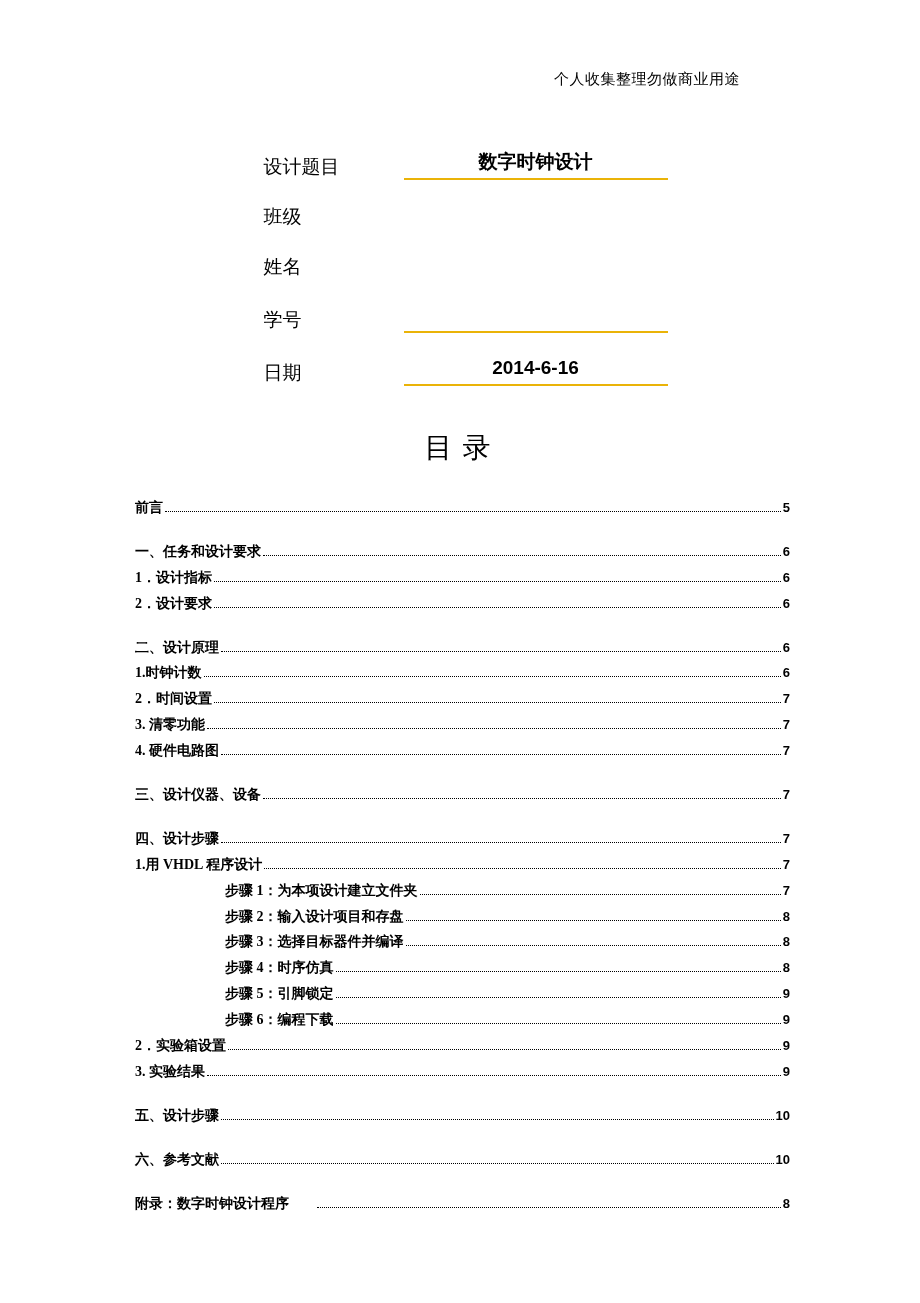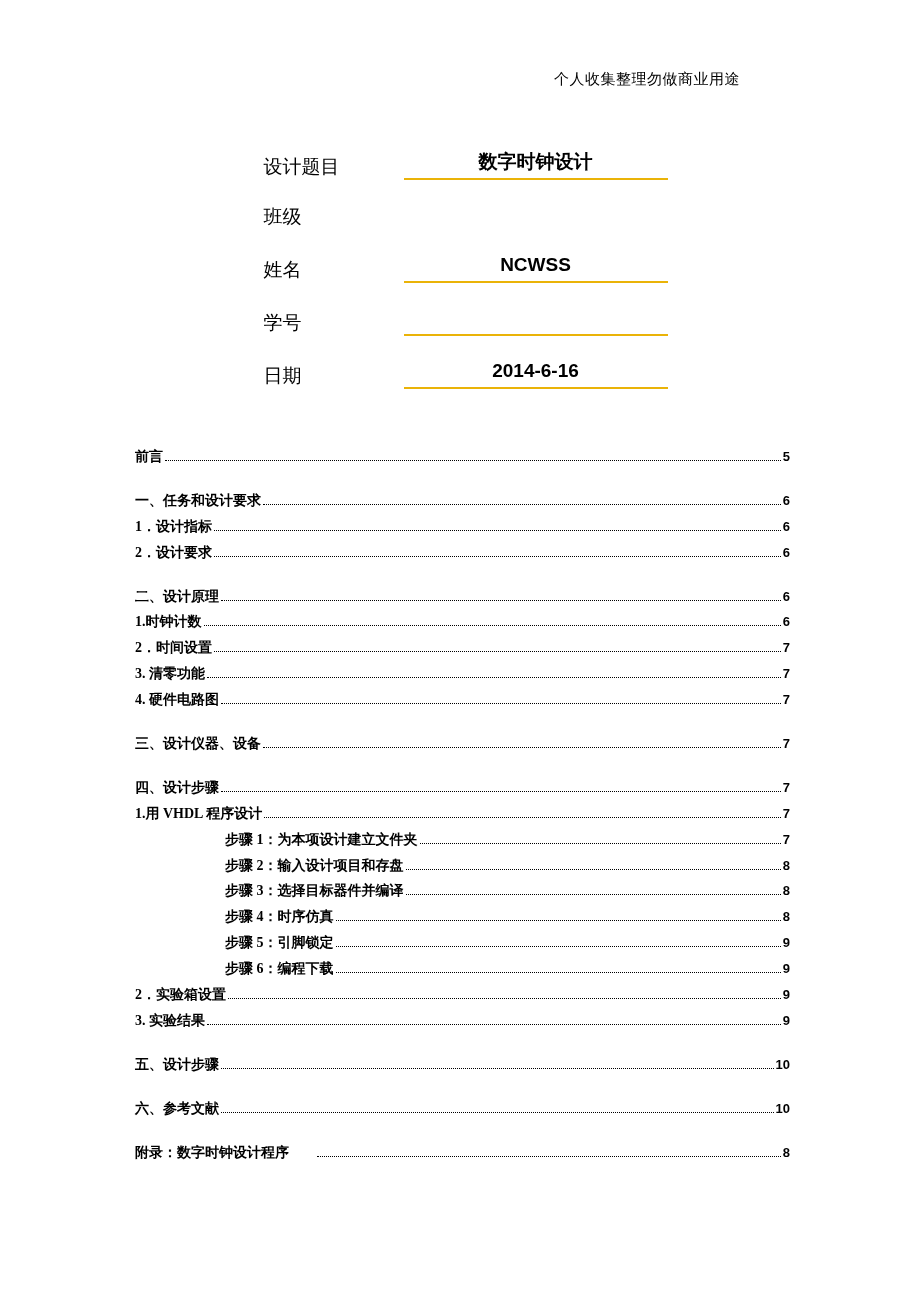--- a/index.html
+++ b/index.html
@@ -17,21 +17,21 @@
   }
   .header-row {
     display: flex;
     justify-content: flex-end;
     font-size: 15px;
     margin-bottom: 60px;
     padding: 0 50px 0 60px;
     letter-spacing: 0.5px;
   }
   .info-table {
-    margin: 0 auto 55px auto;
+    margin: 0 auto 43px auto;
     width: 410px;
   }
   .info-row {
     display: flex;
     align-items: flex-end;
     margin-bottom: 24px;
   }
   .info-label {
     width: 140px;
     font-size: 19px;
@@ -101,32 +101,32 @@
   <div class="info-table">
     <div class="info-row">
       <div class="info-label">设计题目</div>
       <div class="info-value cn">数字时钟设计</div>
     </div>
     <div class="info-row">
       <div class="info-label">班级</div>
     </div>
     <div class="info-row">
       <div class="info-label">姓名</div>
-      <div class="info-value">NCWSS</div>
     </div>
     <div class="info-row">
       <div class="info-label">学号</div>
       <div class="info-value"></div>
     </div>
     <div class="info-row">
       <div class="info-label">日期</div>
       <div class="info-value">2014-6-16</div>
     </div>
   </div>
 
+  <div class="toc-title">目录</div>
 
   <div class="toc" id="toc-container">
       <div class="toc-row indent1 section">
         <span class="toc-text">前言</span>
         <span class="toc-dots"></span>
         <span class="toc-page">5</span>
       </div>
       <div class="toc-row indent1 section">
         <span class="toc-text">一、任务和设计要求</span>
         <span class="toc-dots"></span>

